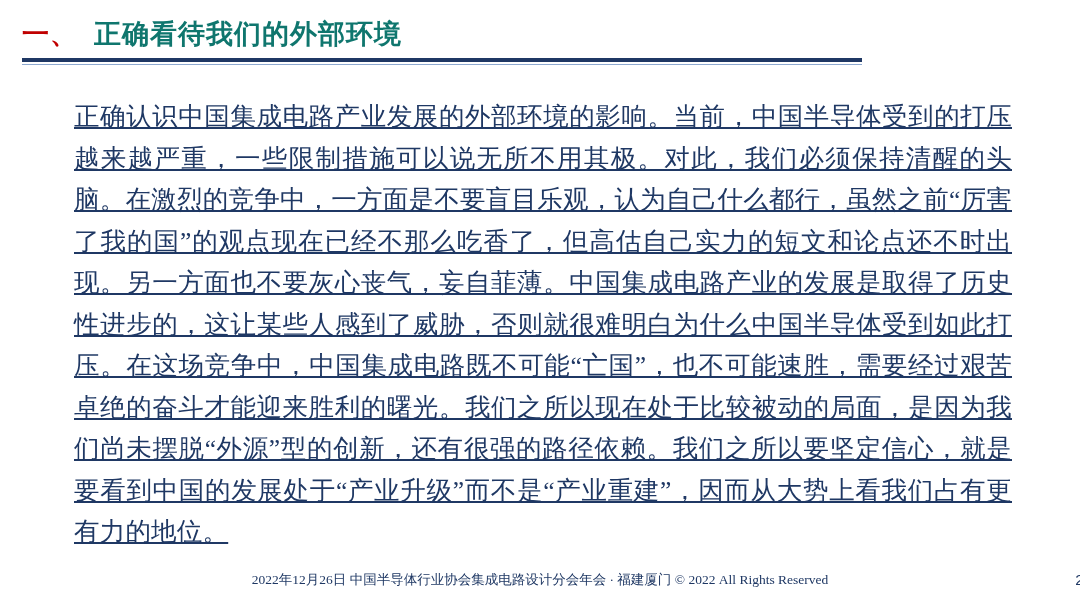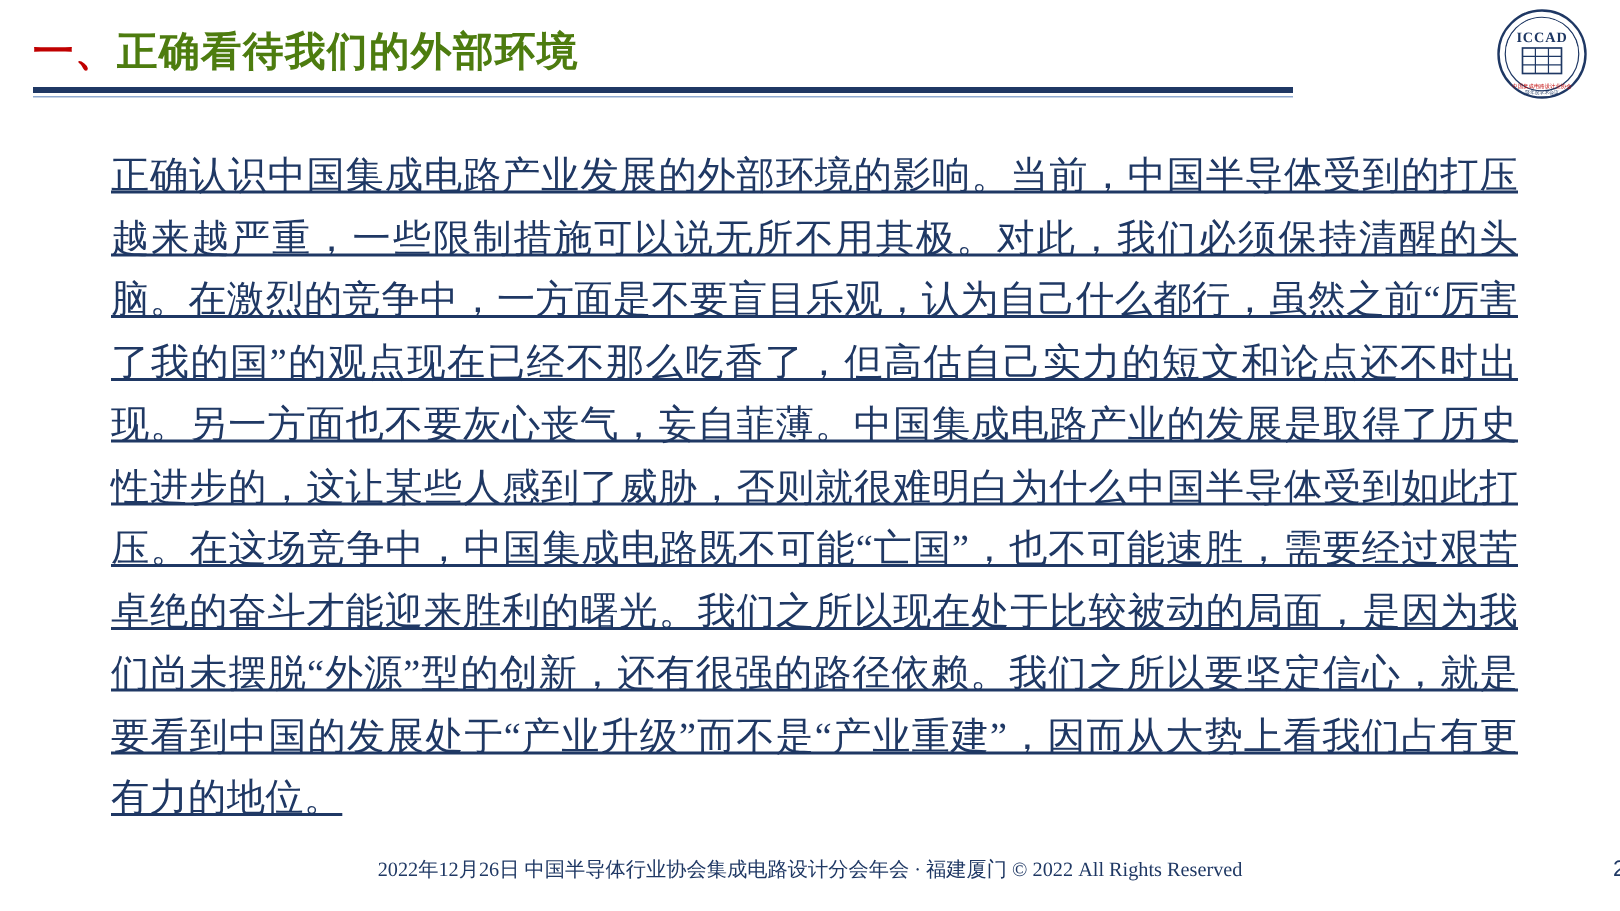--- a/index.html
+++ b/index.html
@@ -46,21 +46,22 @@
     font-size: 27px;
     font-weight: bold;
     color: #c00000;
     letter-spacing: 1px;
   }
 
   .title-text {
     font-family: "Liberation Serif", serif;
     font-size: 27px;
     font-weight: bold;
-    color: #4d7c0f;
+    color: #0f766e;
+    margin-left: 16px;
     letter-spacing: 1px;
   }
 
   .header-rule-thick {
     position: absolute;
     left: 22px;
     top: 58px;
     width: 840px;
     height: 4px;
     background: #1f3864;
@@ -142,36 +143,20 @@
 
   <div class="header">
     <div class="title-row">
       <span class="title-number">一、</span>
       <span class="title-text">正确看待我们的外部环境</span>
     </div>
     <div class="header-rule-thick"></div>
     <div class="header-rule-thin"></div>
   </div>
 
-  <div class="logo">
-    <svg width="60" height="60" viewBox="0 0 60 60" xmlns="http://www.w3.org/2000/svg">
-      <circle cx="30" cy="30" r="29" fill="#ffffff" stroke="#1f3864" stroke-width="1.6"></circle>
-      <circle cx="30" cy="30" r="24.5" fill="#ffffff" stroke="#1f3864" stroke-width="0.8"></circle>
-      <path d="M6 30 a24 24 0 0 1 48 0 z" fill="#ffffff"></path>
-      <text x="30" y="22" font-family="Liberation Serif, serif" font-size="9.5" font-weight="bold" fill="#1f3864" text-anchor="middle" letter-spacing="0.6">ICCAD</text>
-      <rect x="17" y="26" width="26" height="17" fill="none" stroke="#1f3864" stroke-width="1.1"></rect>
-      <line x1="17" y1="31.6" x2="43" y2="31.6" stroke="#1f3864" stroke-width="0.8"></line>
-      <line x1="17" y1="37.2" x2="43" y2="37.2" stroke="#1f3864" stroke-width="0.8"></line>
-      <line x1="25.6" y1="26" x2="25.6" y2="43" stroke="#1f3864" stroke-width="0.8"></line>
-      <line x1="34.3" y1="26" x2="34.3" y2="43" stroke="#1f3864" stroke-width="0.8"></line>
-      <path d="M8.5 38 a22 22 0 0 0 43 0 z" fill="none"></path>
-      <text x="30" y="52.5" font-family="DejaVu Sans, sans-serif" font-size="3.6" fill="#c00000" text-anchor="middle">中国集成电路设计业协会</text>
-      <text x="30" y="56.5" font-family="DejaVu Sans, sans-serif" font-size="3.2" fill="#1f3864" text-anchor="middle">暨年度学术会议</text>
-    </svg>
-  </div>
 
   <div class="body-text">正确认识中国集成电路产业发展的外部环境的影响。当前，中国半导体受到的打压越来越严重，一些限制措施可以说无所不用其极。对此，我们必须保持清醒的头脑。在激烈的竞争中，一方面是不要盲目乐观，认为自己什么都行，虽然之前“厉害了我的国”的观点现在已经不那么吃香了，但高估自己实力的短文和论点还不时出现。另一方面也不要灰心丧气，妄自菲薄。中国集成电路产业的发展是取得了历史性进步的，这让某些人感到了威胁，否则就很难明白为什么中国半导体受到如此打压。在这场竞争中，中国集成电路既不可能“亡国”，也不可能速胜，需要经过艰苦卓绝的奋斗才能迎来胜利的曙光。我们之所以现在处于比较被动的局面，是因为我们尚未摆脱“外源”型的创新，还有很强的路径依赖。我们之所以要坚定信心，就是要看到中国的发展处于“产业升级”而不是“产业重建”，因而从大势上看我们占有更有力的地位。</div>
 
   <div class="footer">
     <div class="footer-text">2022年12月26日 中国半导体行业协会集成电路设计分会年会 · 福建厦门 © 2022 All Rights Reserved</div>
     <div class="page-number">29</div>
   </div>
 
 </div>
 

